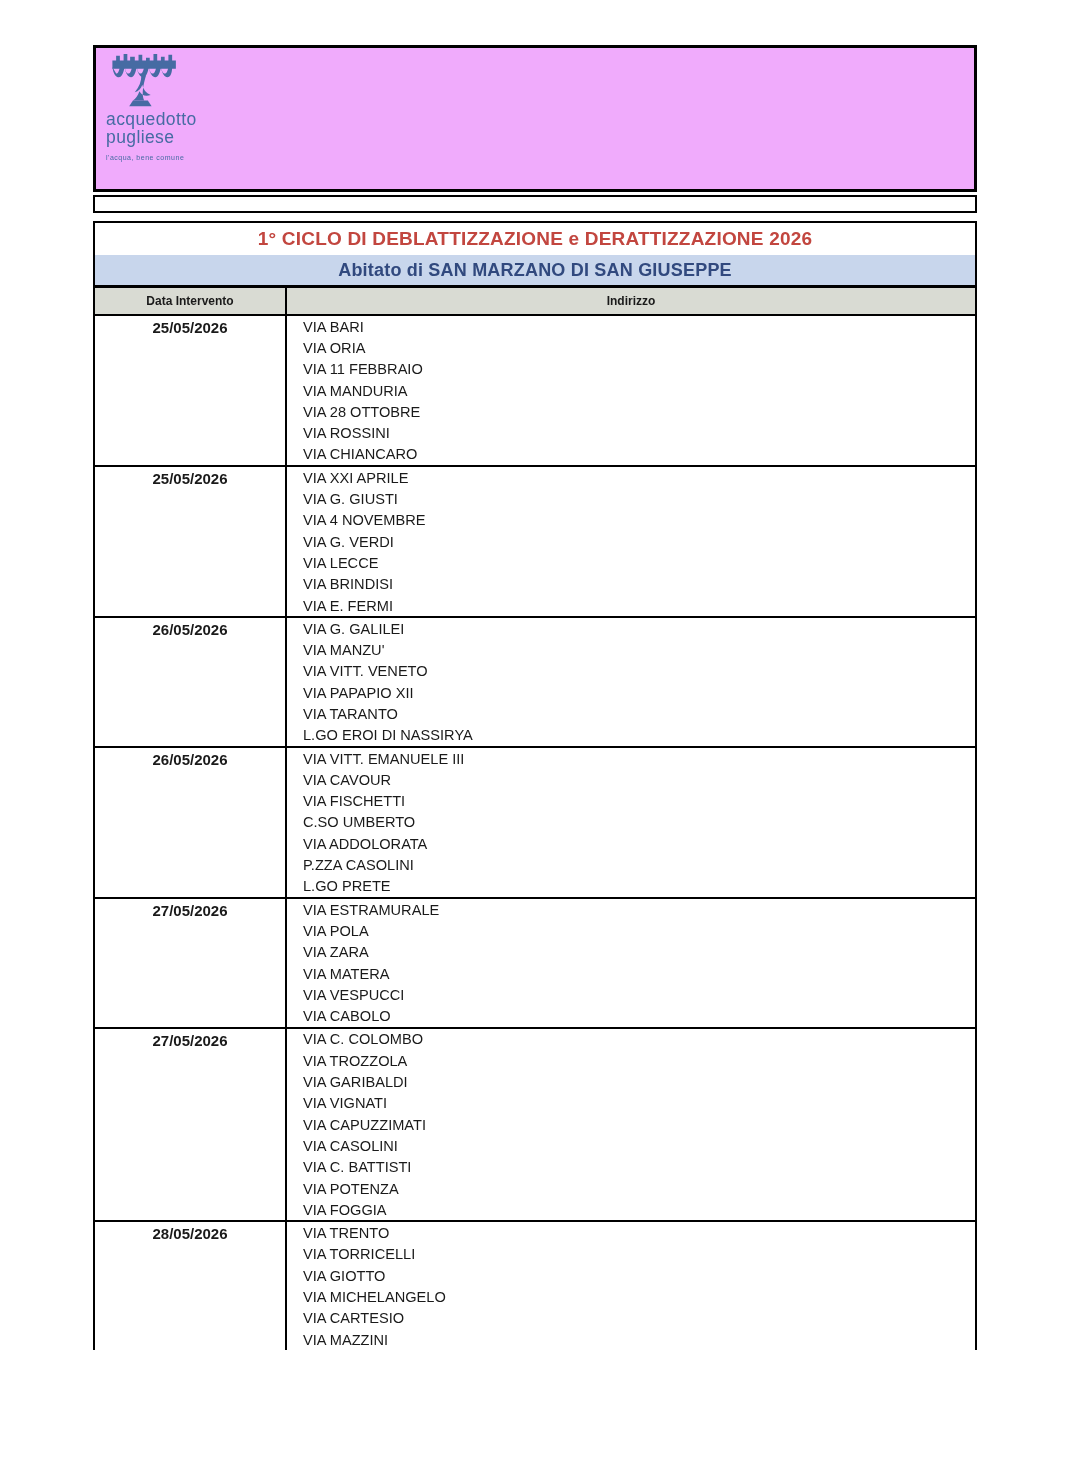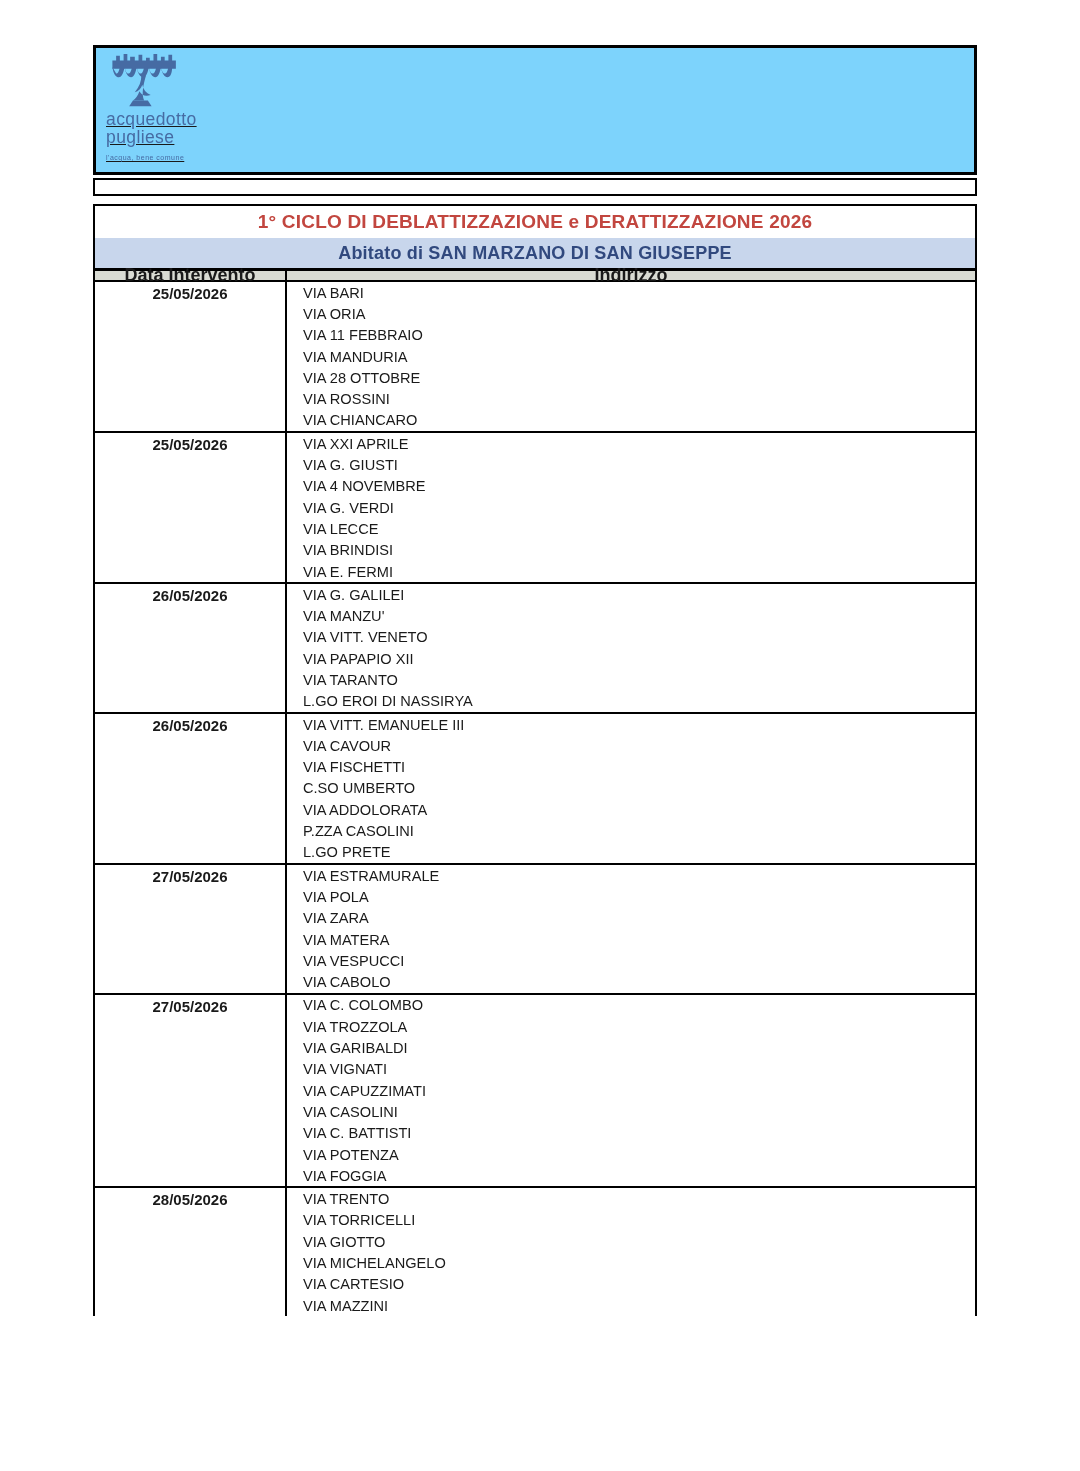--- a/index.html
+++ b/index.html
@@ -15,22 +15,22 @@
   body{
     width:1080px;height:1471px;background:#ffffff;position:relative;
     font-family:"Liberation Sans",sans-serif;color:#1a1a1a;
   }
   .doc{
     position:absolute;left:93px;top:45px;width:884px;height:1320px;
     overflow:hidden;
   }
   
   .logo-box{
-    height:130px;border:3px solid var(--border);
-    padding:5px 0 0 10px;background:#7dd3fc;text-decoration:underline;
+    height:147px;border:3px solid var(--border);
+    padding:5px 0 0 10px;background:#f0abfc;
   }
   .logo{display:block;}
   .logo svg{width:72px;height:56px;display:block;margin-left:4px;color:var(--brand-blue);}
   .logo-text{
     color:var(--brand-blue);font-size:17.5px;line-height:18px;
     letter-spacing:0.4px;margin-top:1px;
   }
   .tagline{font-size:7px;letter-spacing:0.5px;margin-top:3px;color:var(--brand-blue);}
   
   .spacer-row{height:18px;border:2px solid var(--border);margin-top:3px;background:#fff;}
@@ -39,23 +39,23 @@
   .title-red{
     height:32px;display:flex;align-items:center;justify-content:center;
     color:var(--title-red);font-weight:bold;font-size:19px;letter-spacing:0.2px;
   }
   .title-blue{
     height:30px;background:var(--band-blue);
     display:flex;align-items:center;justify-content:center;
     color:var(--title-blue);font-weight:bold;font-size:18px;letter-spacing:0.2px;
   }
   .header-row{
-    display:flex;height:14px;background:var(--header-bg);
+    display:flex;height:31px;background:var(--header-bg);
     border-top:3px solid var(--border);border-bottom:2px solid var(--border);
-    font-weight:bold;font-size:18px;
+    font-weight:bold;font-size:12px;
   }
   .h-date{width:192px;border-right:2px solid var(--border);display:flex;align-items:center;justify-content:center;}
   .h-addr{flex:1;display:flex;align-items:center;justify-content:center;}
   
   .block{display:flex;border-bottom:2px solid var(--border);gap:16px;}
   .block:last-child{border-bottom:none;}
   .date-cell{
     width:192px;border-right:2px solid var(--border);
     text-align:center;font-weight:bold;font-size:15px;padding-top:3px;
   }

